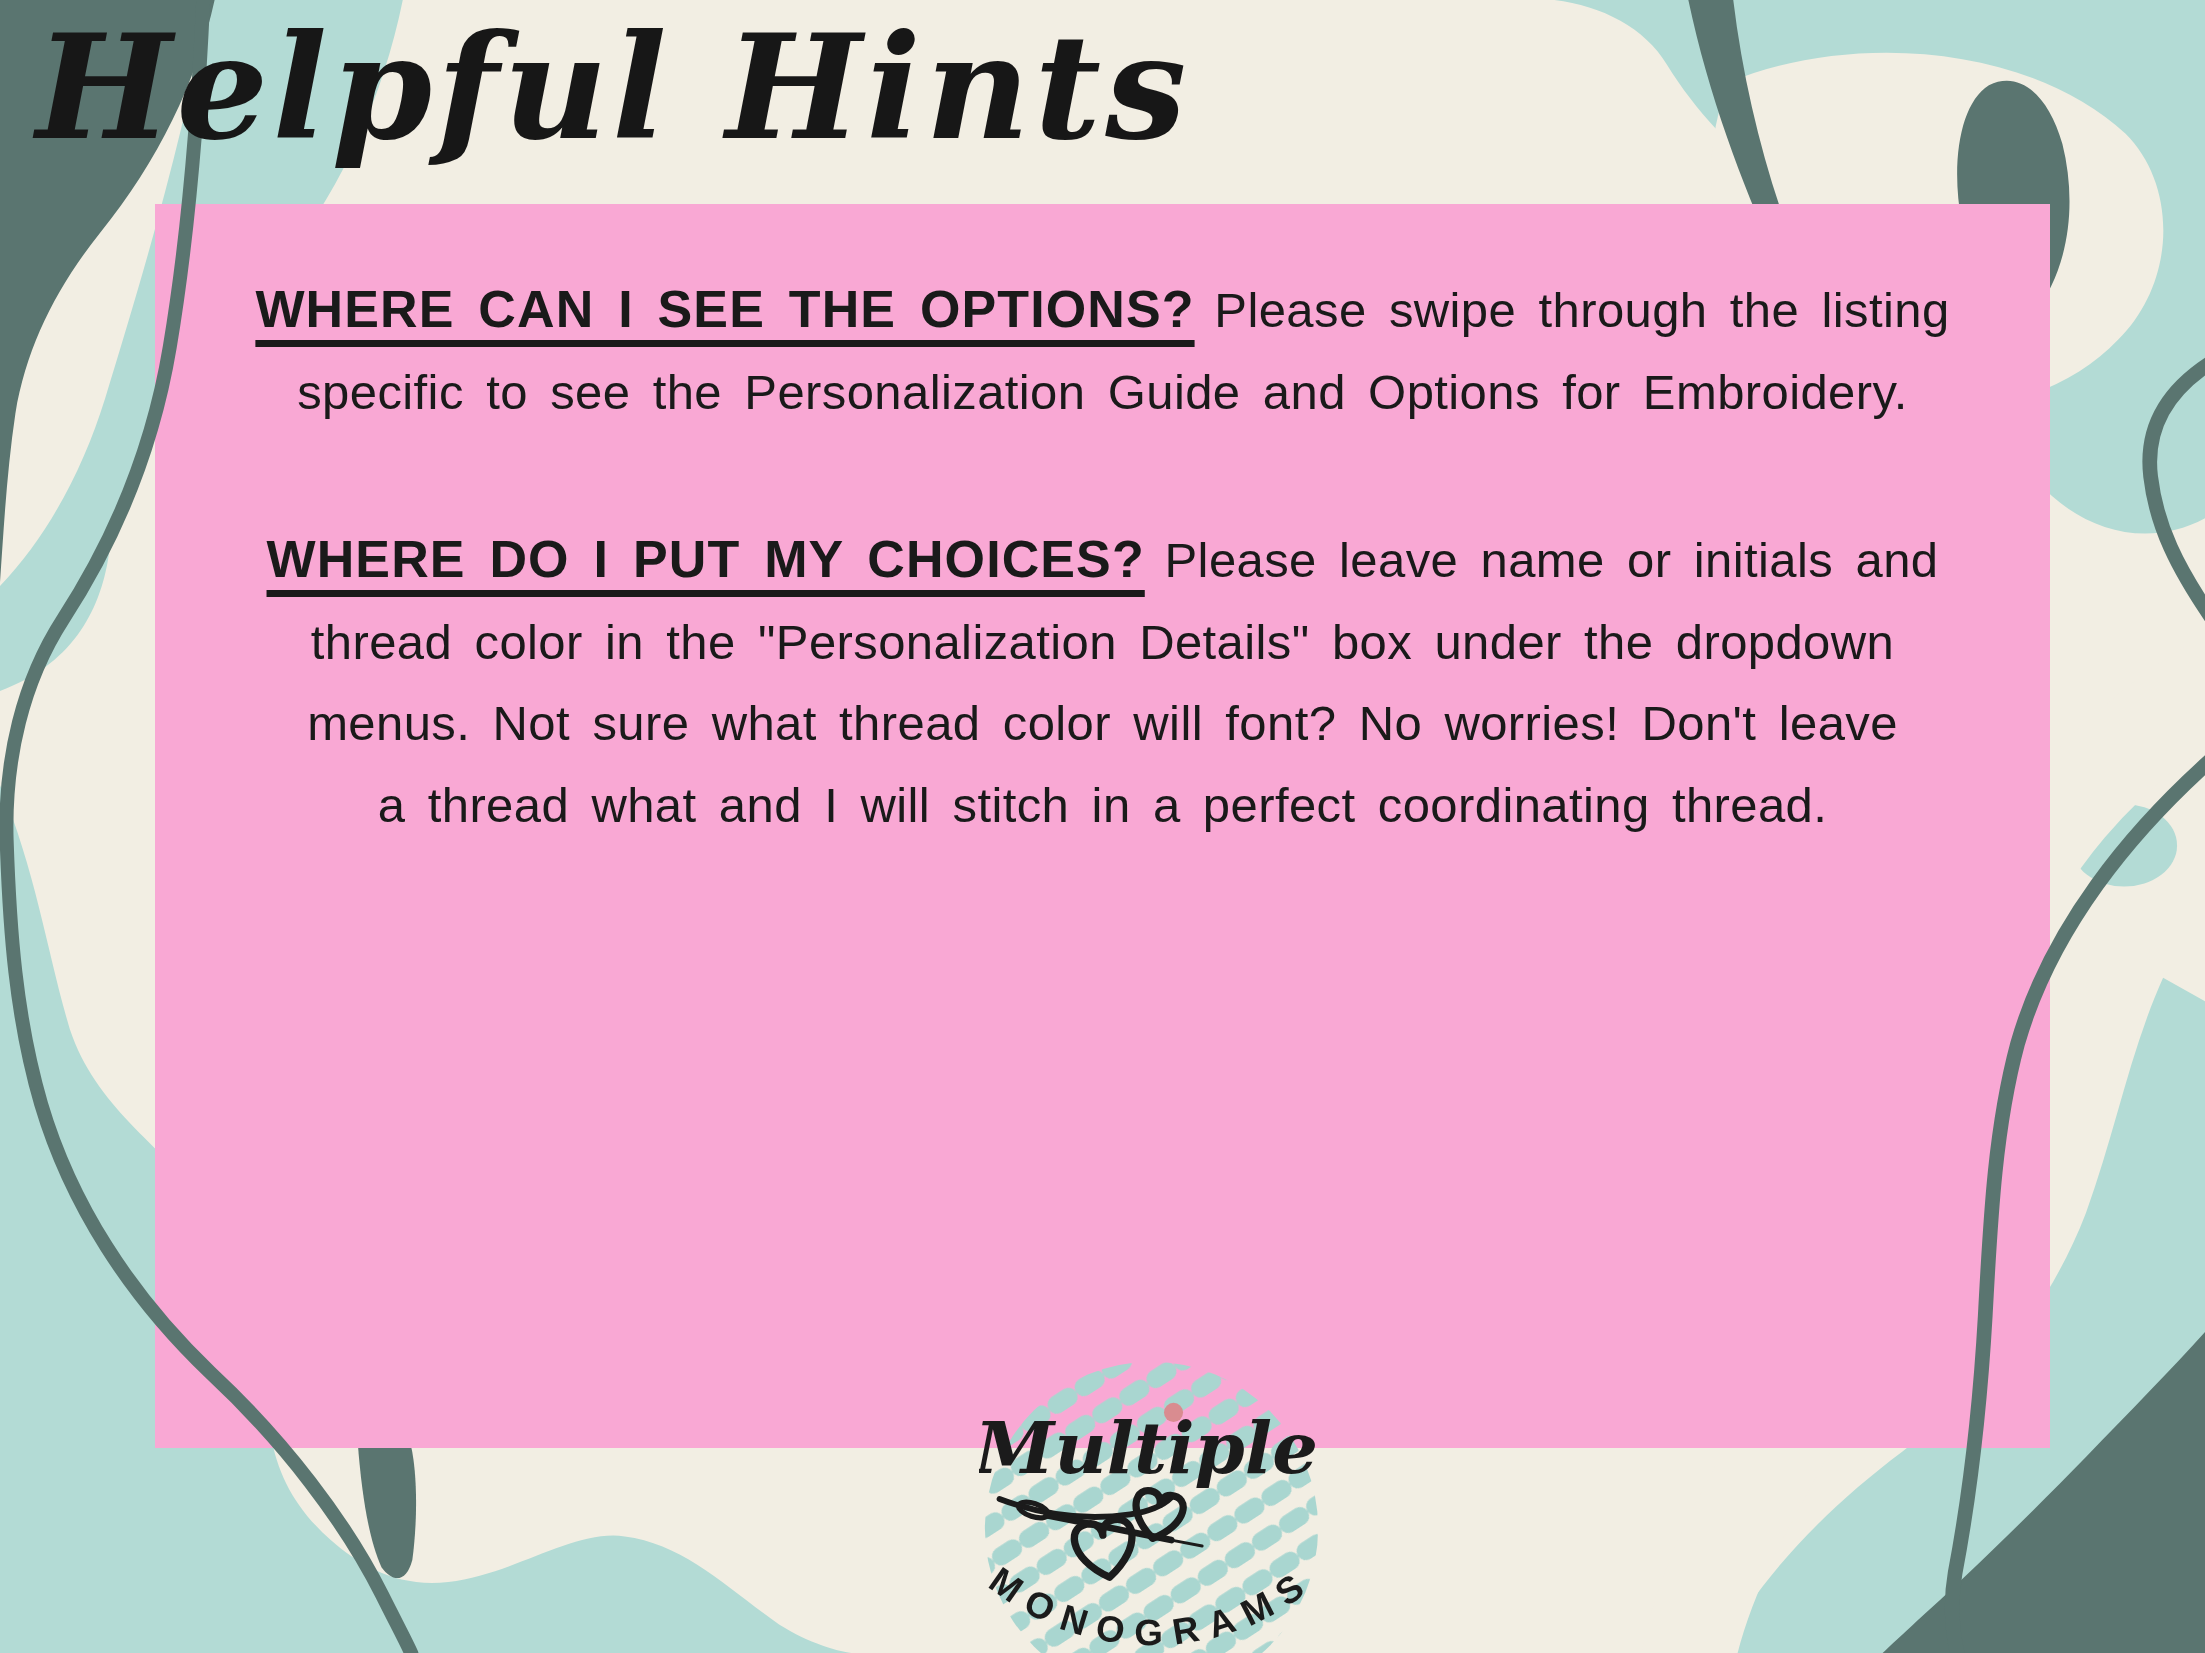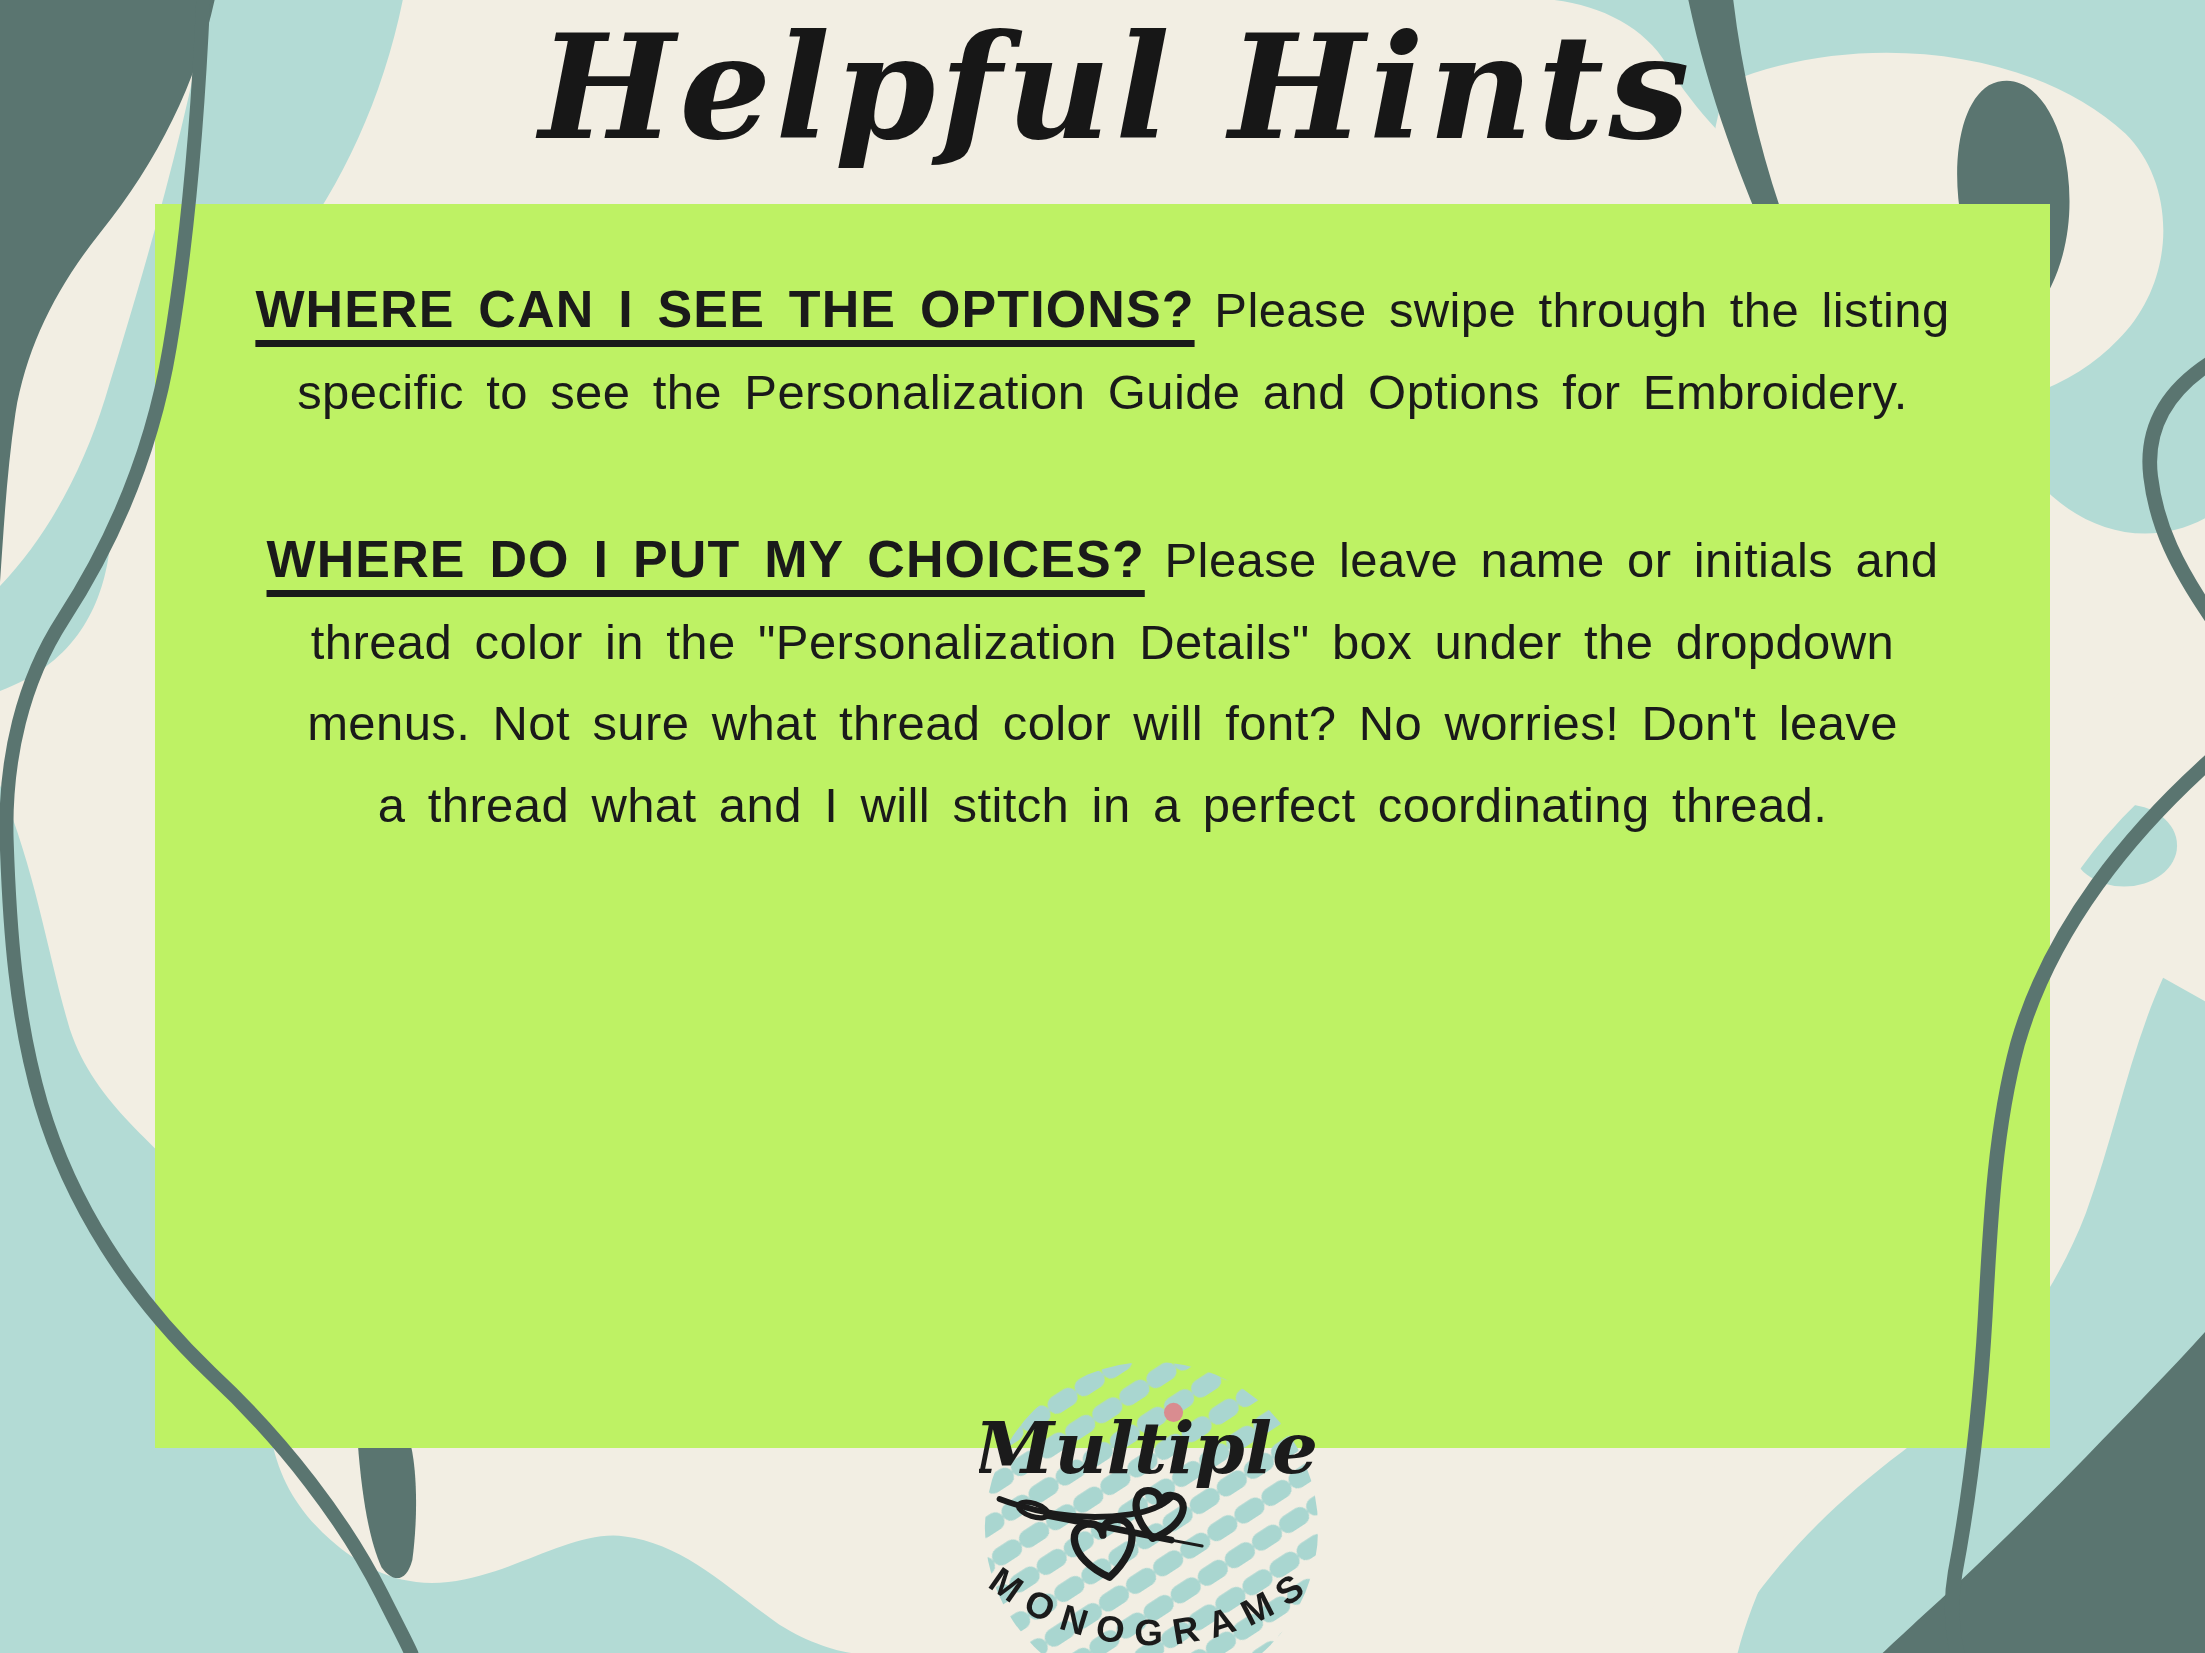--- a/index.html
+++ b/index.html
@@ -4,25 +4,25 @@
 <style>
   html,body{margin:0;padding:0;background:#ddd;}
   .canvas{
     position:relative;width:2205px;height:1654px;background:#F2EEE3;overflow:hidden;
     font-family:"Liberation Sans", sans-serif;
   }
   .decor,.overlines{position:absolute;left:0;top:0;width:2205px;height:1654px;pointer-events:none;}
   .decor{z-index:0}
   .card{
     position:absolute;left:155px;top:204px;width:1895px;height:1244px;
-    background:#bef264;z-index:1;
+    background:#f9a8d4;z-index:1;
   }
   .overlines{z-index:2}
   .title{
-    position:absolute;top:1.5px;left:0;right:0;z-index:2;text-align:center;padding-left:28px;
+    position:absolute;top:1.5px;left:0;right:0;z-index:2;text-align:left;padding-left:36px;
     font-family:"DejaVu Serif", serif;font-style:italic;font-weight:bold;
     font-size:144px;line-height:1.2;color:#171717;letter-spacing:4.4px;white-space:nowrap;
   }
   .content{
     position:absolute;left:0;top:0;width:100%;padding-top:62px;box-sizing:border-box;
     text-align:center;color:#1A1A1A;font-size:49px;line-height:1.66;
     letter-spacing:0.4px;word-spacing:0.17em;
   }
   .para{margin:0 0 82px 0;}
   .ln{white-space:nowrap;}

